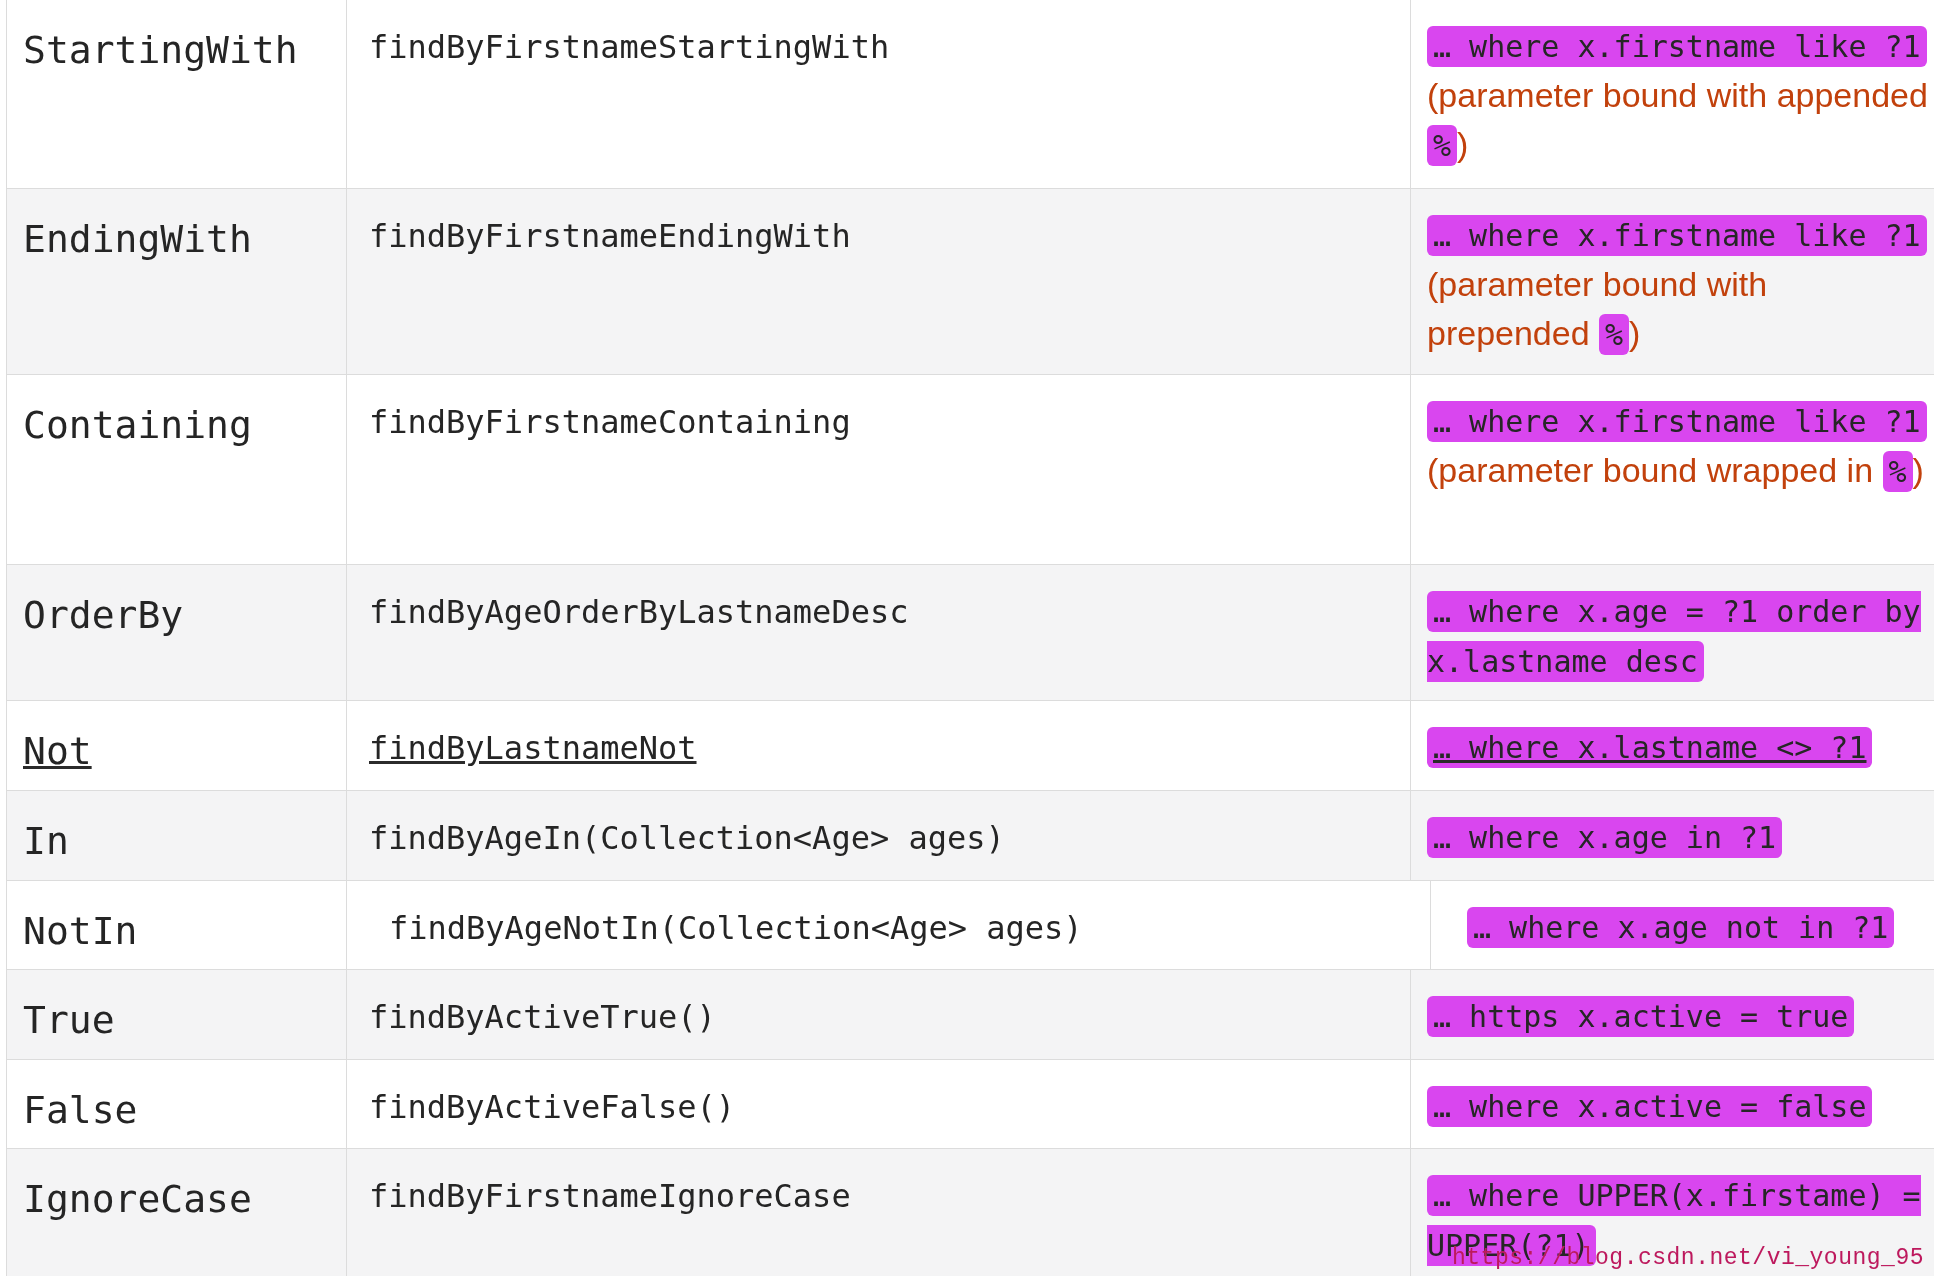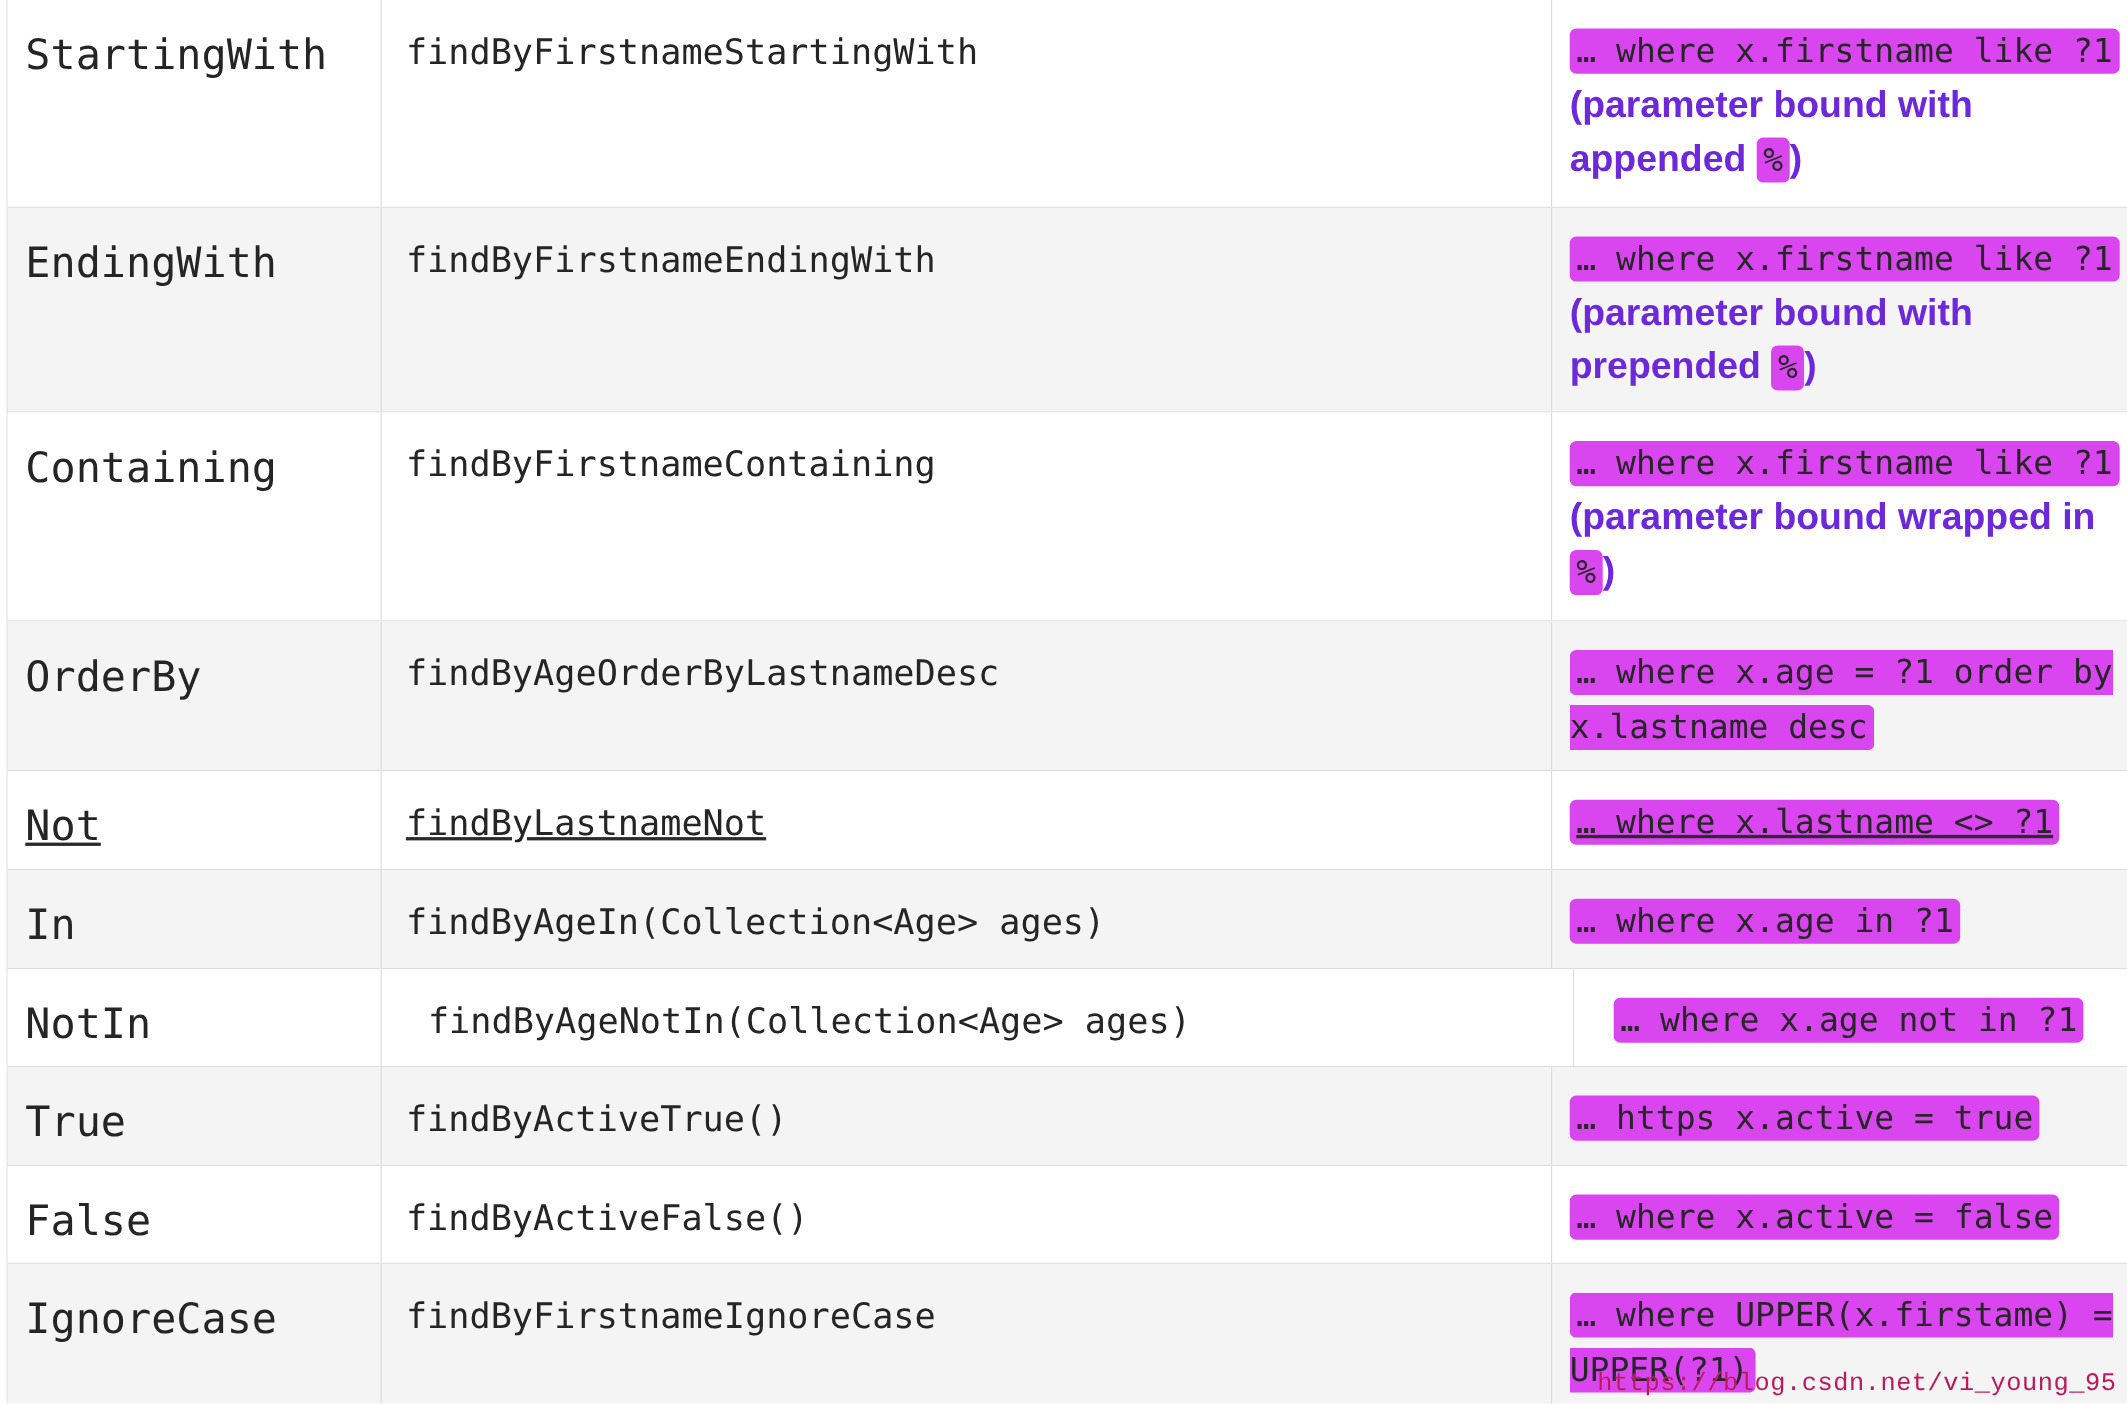--- a/index.html
+++ b/index.html
@@ -49,21 +49,21 @@
     overflow-wrap:break-word;
   }
   .c3 .code{
     font-family:"DejaVu Sans Mono","Liberation Mono",monospace;
     font-size:30px;
     background:#d946ef;
     border-radius:6px;
     padding:3px 6px;
     color:#262626;
   }
-  .c3 .plain{color:#6d28d9;font-weight:bold;}
+  .c3 .plain{color:#c2410c;}
   .watermark{
     position:absolute;right:10px;bottom:5px;
     font-size:23px;letter-spacing:0.5px;
     color:#be185d;
     text-shadow:0 0 1px rgba(190,190,190,0.25);
     user-select:none;
     font-family:Liberation Mono, monospace;
   }
 </style>
 </head>

